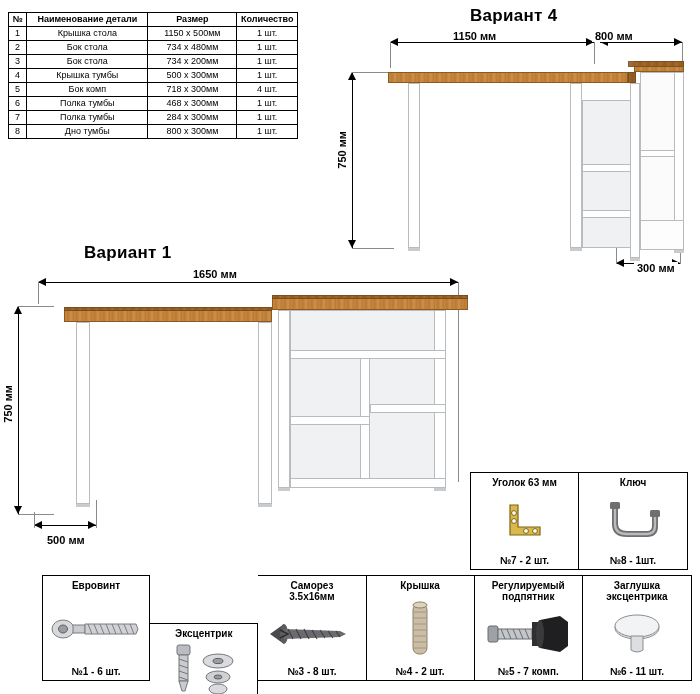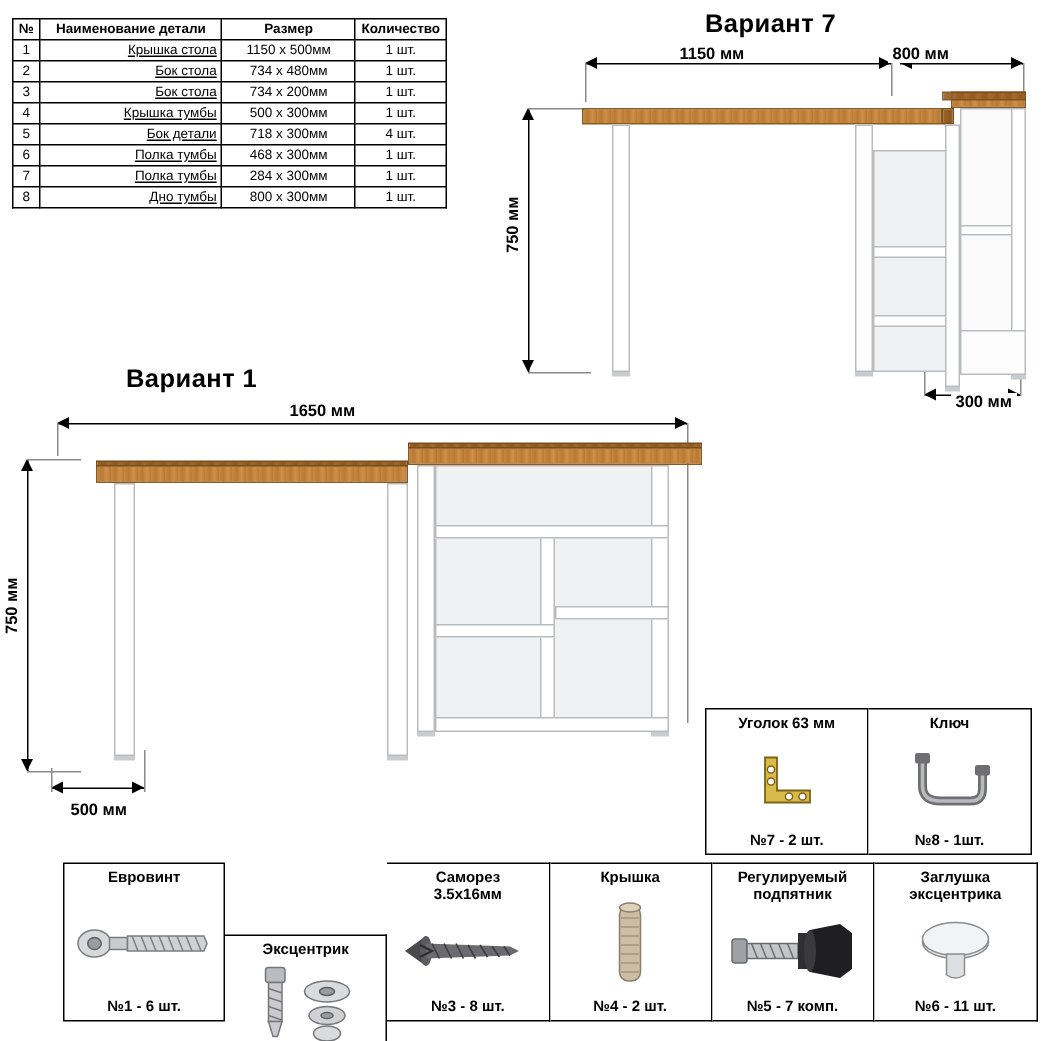--- a/index.html
+++ b/index.html
@@ -20,21 +20,21 @@
   }
   #parts-table th,#parts-table td{
     border:1px solid #000;
     padding:1px 3px;
     height:13px;
     line-height:11px;
     box-sizing:border-box;
   }
   #parts-table th{font-weight:bold;text-align:center;font-size:9px;}
   #parts-table td.num{text-align:center;width:18px;}
-  #parts-table td.name{text-align:right;width:120px;text-decoration:underline;}
+  #parts-table td.name{text-align:center;width:120px;}
   #parts-table td.size{text-align:center;width:88px;}
   #parts-table td.qty{text-align:center;width:60px;}
 
   
   .variant-title{
     font-size:17px;font-weight:bold;letter-spacing:.3px;
   }
 
   
   .panel{position:absolute;background:#ffffff;border:1px solid #b9bcbf;box-sizing:border-box;}
@@ -104,21 +104,21 @@
       <td class="qty">1 шт.</td>
     </tr>
     <tr>
       <td class="num">4</td>
       <td class="name">Крышка тумбы</td>
       <td class="size">500 х 300мм</td>
       <td class="qty">1 шт.</td>
     </tr>
     <tr>
       <td class="num">5</td>
-      <td class="name">Бок детали</td>
+      <td class="name">Бок комп</td>
       <td class="size">718 х 300мм</td>
       <td class="qty">4 шт.</td>
     </tr>
     <tr>
       <td class="num">6</td>
       <td class="name">Полка тумбы</td>
       <td class="size">468 х 300мм</td>
       <td class="qty">1 шт.</td>
     </tr>
     <tr>
@@ -129,21 +129,21 @@
     </tr>
     <tr>
       <td class="num">8</td>
       <td class="name">Дно тумбы</td>
       <td class="size">800 х 300мм</td>
       <td class="qty">1 шт.</td>
     </tr>
   </tbody>
 </table>
 
-<div class="abs variant-title" style="left:470px;top:6px;">Вариант 7</div>
+<div class="abs variant-title" style="left:470px;top:6px;">Вариант 4</div>
 
 <div class="abs dimline h" style="left:390px;top:42px;width:204px;"></div>
 <div class="abs arrow l" style="left:390px;top:38px;"></div>
 <div class="abs arrow r" style="left:586px;top:38px;"></div>
 <div class="abs guide v" style="left:390px;top:42px;height:26px;"></div>
 <div class="abs guide v" style="left:594px;top:42px;height:22px;"></div>
 <div class="abs dimlabel" style="left:450px;top:30px;">1150 мм</div>
 
 <div class="abs dimline h" style="left:600px;top:42px;width:82px;"></div>
 <div class="abs arrow l" style="left:600px;top:38px;"></div>

